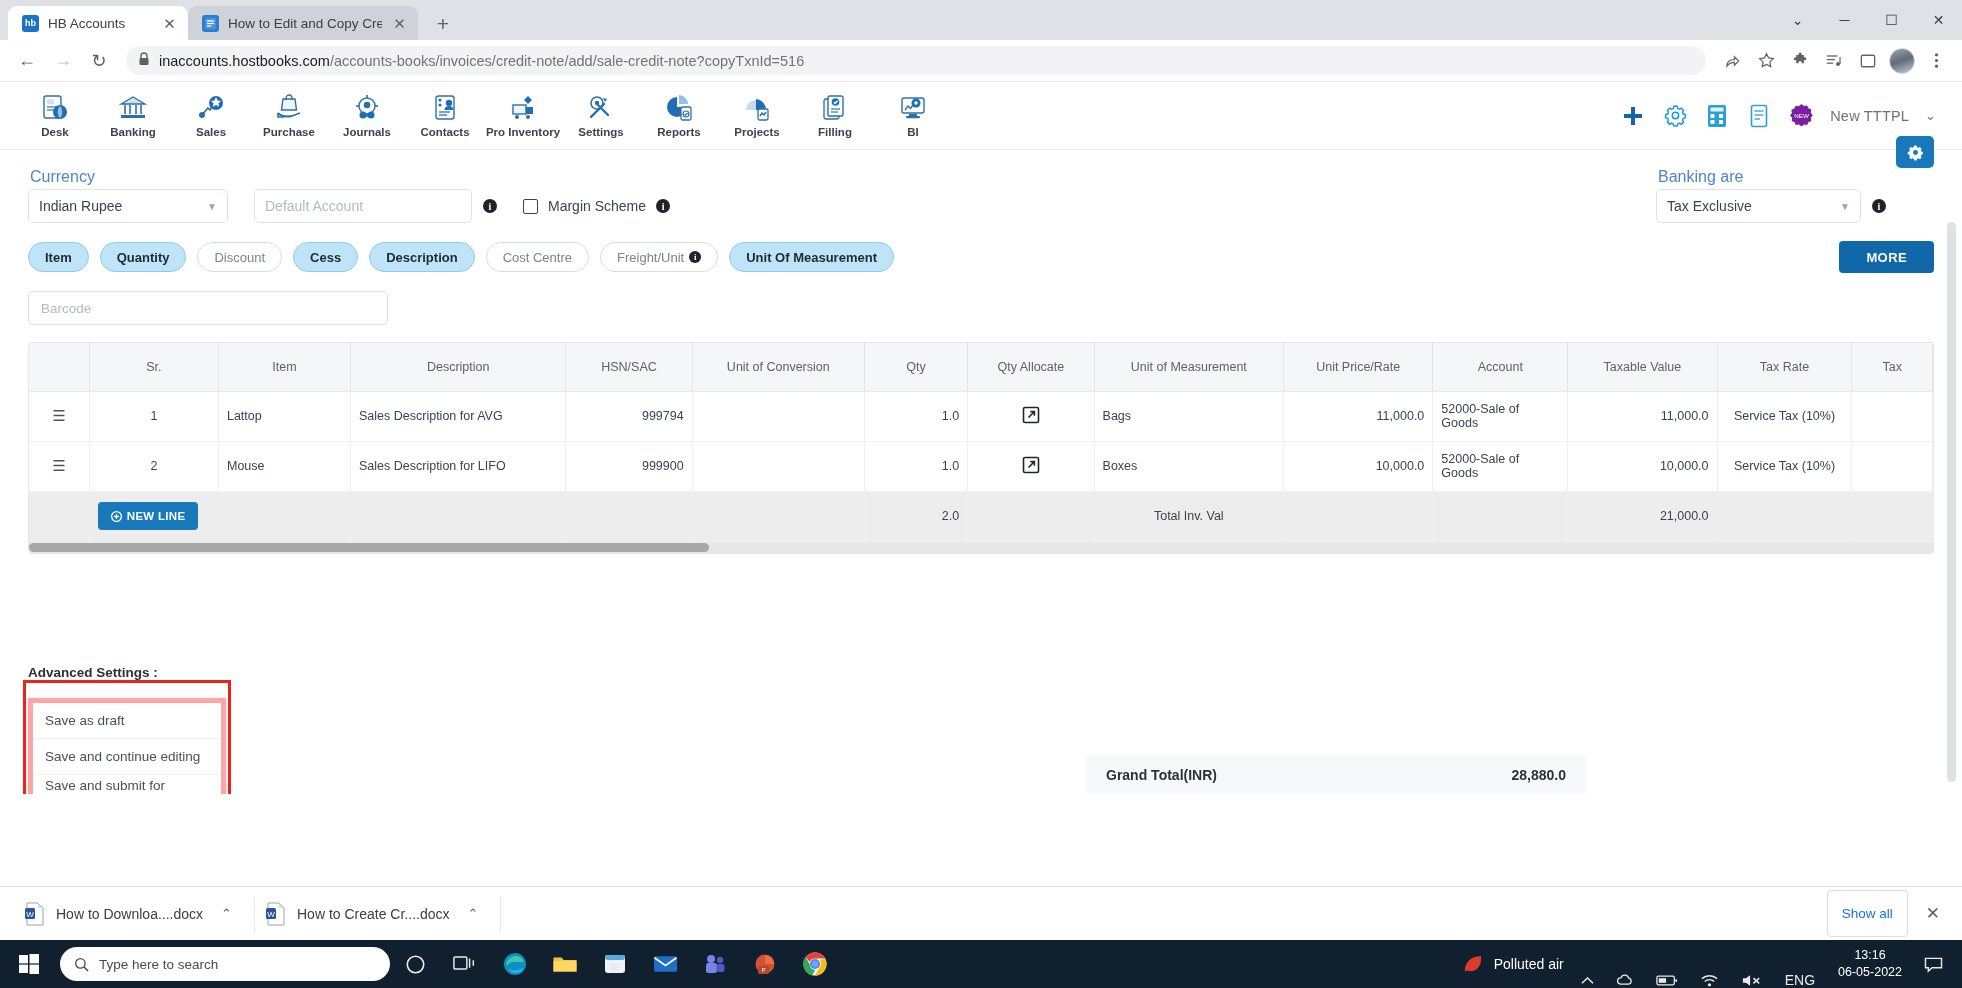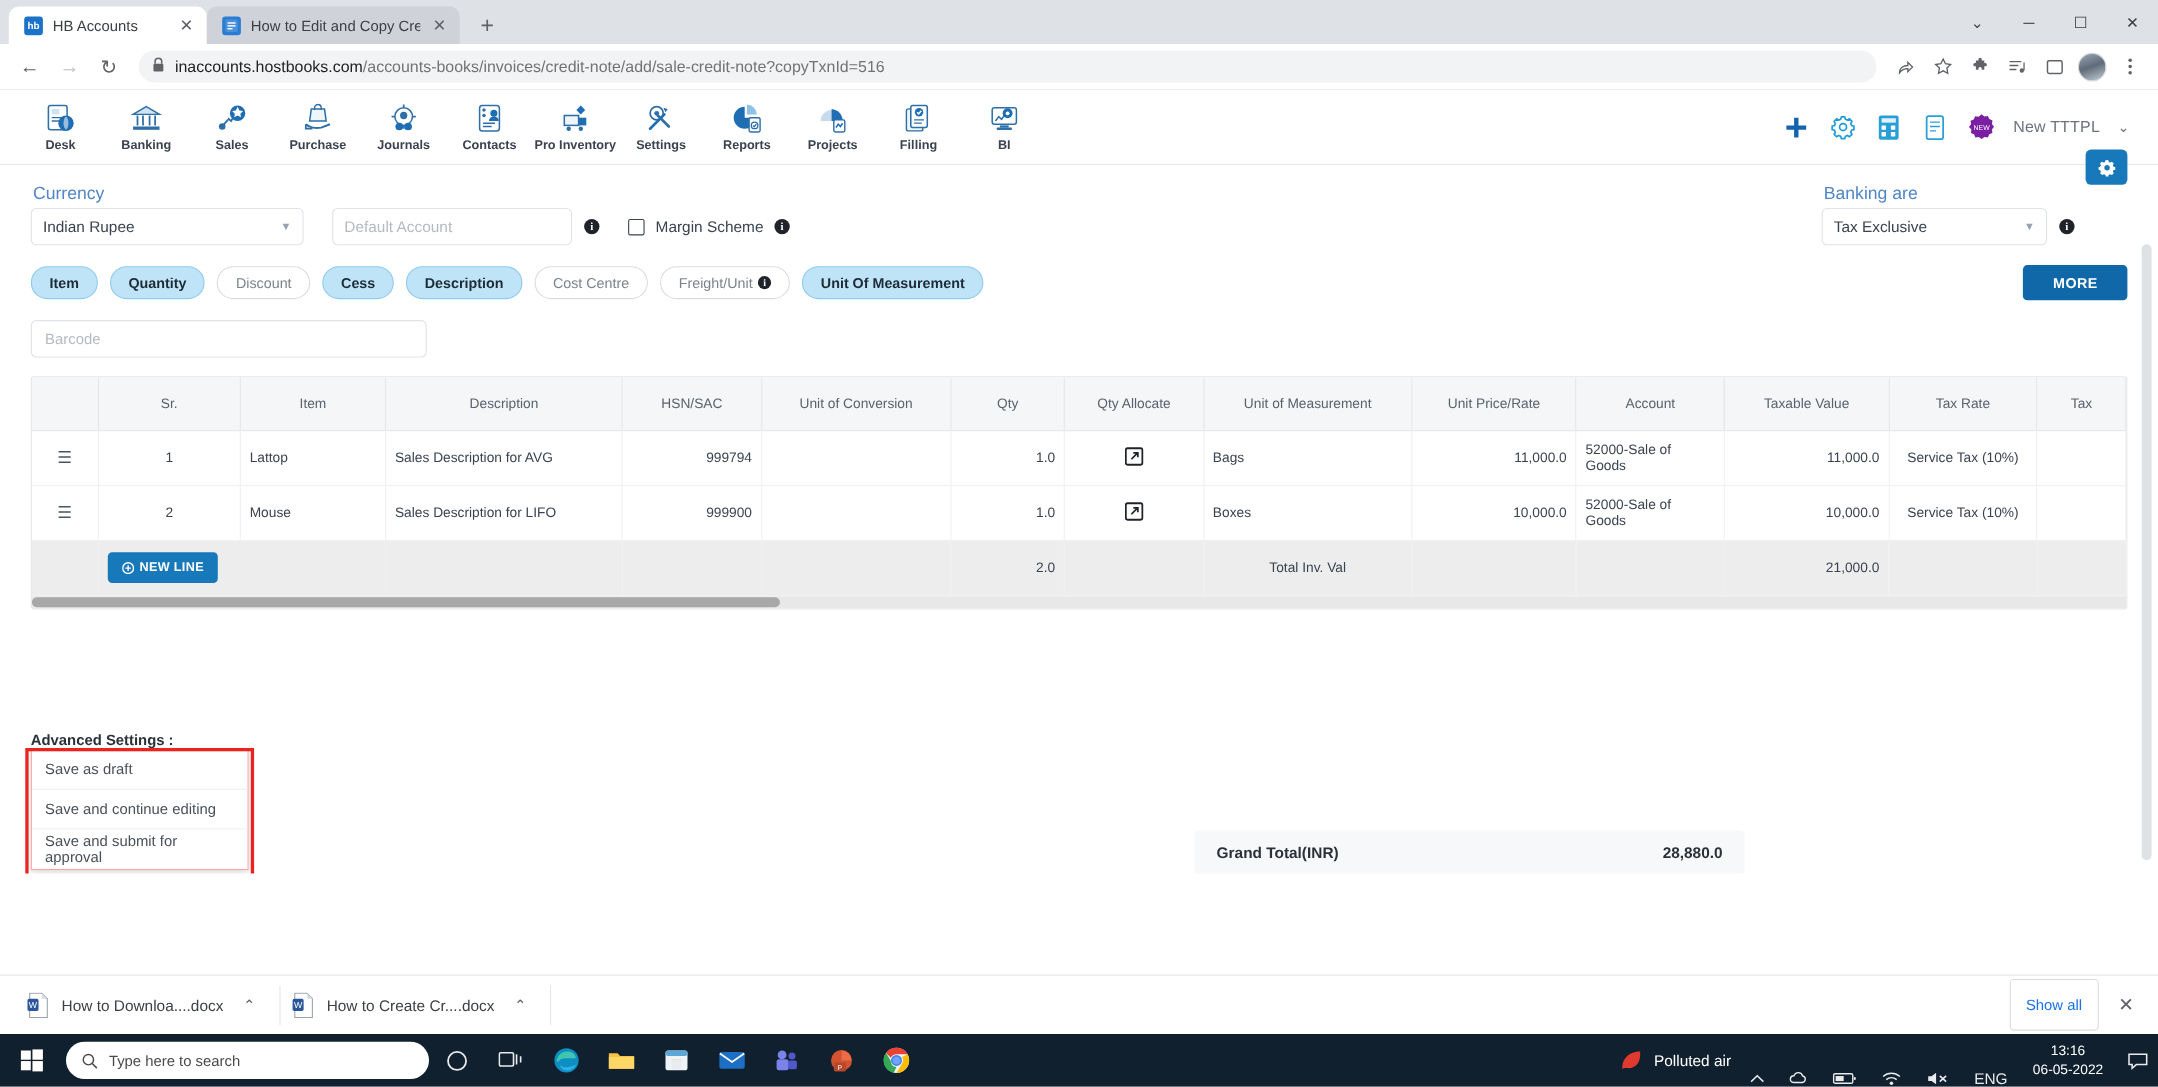--- a/index.html
+++ b/index.html
@@ -80,21 +80,21 @@
   .nav-right { margin-left: auto; display:flex; align-items:center; gap: 16px; padding-right: 10px; }
   .nr-icon { width: 26px; height: 26px; display:flex; align-items:center; justify-content:center; }
   .company { font-size: 14.5px; color: #6b7280; letter-spacing:.2px; }
   .chev { color:#6b7280; font-size: 13px; }
 
   
   .formrow { display:flex; align-items:flex-end; padding: 18px 28px 0 28px; position: relative; }
   .field { display:flex; flex-direction: column; }
   .flabel { font-size: 16px; color: #4f86c6; margin-bottom: 3px; padding-left: 2px; }
   .fselect {
-    width: 248px; height: 34px; border: 1px solid #dfe3e8; border-radius: 5px;
+    width: 200px; height: 34px; border: 1px solid #dfe3e8; border-radius: 5px;
     display:flex; align-items:center; padding: 0 10px; font-size: 14px; color:#3b4350;
     background:#fff;
   }
   .fselect .caret { margin-left:auto; color:#9aa3ad; font-size: 10px; }
   .finput {
     width: 218px; height: 34px; border: 1px solid #dfe3e8; border-radius: 5px;
     display:flex; align-items:center; padding: 0 10px; font-size: 14px; color:#b4bac1;
     background:#fff;
   }
   .info-dot {
@@ -152,22 +152,22 @@
     padding: 8px 13px; display:inline-flex; align-items:center; gap:5px; letter-spacing:.3px;
   }
   .hscroll { height: 11px; background: #e8e8e8; position: relative; }
   .hscroll .thumb { position:absolute; left:0; top:1px; height:9px; width: 680px;
     background:#a8a8a8; border-radius: 5px; }
 
   
   .adv-label { position: absolute; left: 28px; top: 583px; font-size: 13.5px;
     font-weight: bold; color:#2b3138; }
   .adv-menu {
-    position: absolute; left: 28px; top: 599px; width: 198px; background:#fff;
-    border: 1px solid #fca5a5; box-shadow: 0 2px 6px rgba(0,0,0,.16); z-index: 30;
+    position: absolute; left: 28px; top: 616px; width: 198px; background:#fff;
+    border: 5px solid #fca5a5; box-shadow: 0 2px 6px rgba(0,0,0,.16); z-index: 30;
   }
   .adv-item { height: 36px; display:flex; align-items:center; padding: 0 12px;
     font-size: 13.5px; color: #4a5058; border-bottom: 1px solid #f0f1f3; }
   .adv-item:last-child { border-bottom: none; }
   .redbox-adv {
     position: absolute; left: 23px; top: 598px; width: 208px; height: 142px;
     border: 3px solid #e8241e; z-index: 40; pointer-events: none;
   }
 
   
@@ -203,21 +203,21 @@
     position:absolute; left:0; bottom:0; width: 1962px; height: 48px;
     background:#11202e; display:flex; align-items:center;
   }
   .tb-start { width: 58px; height:48px; display:flex; align-items:center; justify-content:center; }
   .tb-search {
     width: 330px; height: 34px; background:#fff; border-radius: 17px; display:flex;
     align-items:center; gap: 10px; padding: 0 14px; font-size: 13.5px; color:#4a4a4a;
     margin-left: 2px;
   }
   .tb-icon { width: 50px; height:48px; display:flex; align-items:center; justify-content:center; }
-  .tb-right { margin-left:auto; display:flex; align-items:center; gap: 0; }
+  .tb-right { margin-left:auto; display:flex; align-items:center; gap: 0; padding-right: 10px; }
   .tb-tray { display:flex; align-items:center; gap:0; }
   .tray-item { padding: 0 11px; color:#e8eaed; font-size: 14px; display:flex; align-items:center;margin-top:32px; }
   .tb-clock { color:#fff; font-size: 12.5px; text-align:center; line-height: 1.35; padding: 0 12px; }
   .tb-notif { width: 38px; height: 48px; display:flex; align-items:center; justify-content:center; }
   .polluted { color:#fff; font-size: 14px; display:flex; align-items:center; gap: 10px; padding-right: 6px; }
 </style>
 </head>
 <body>
 
 <div class="browser">

